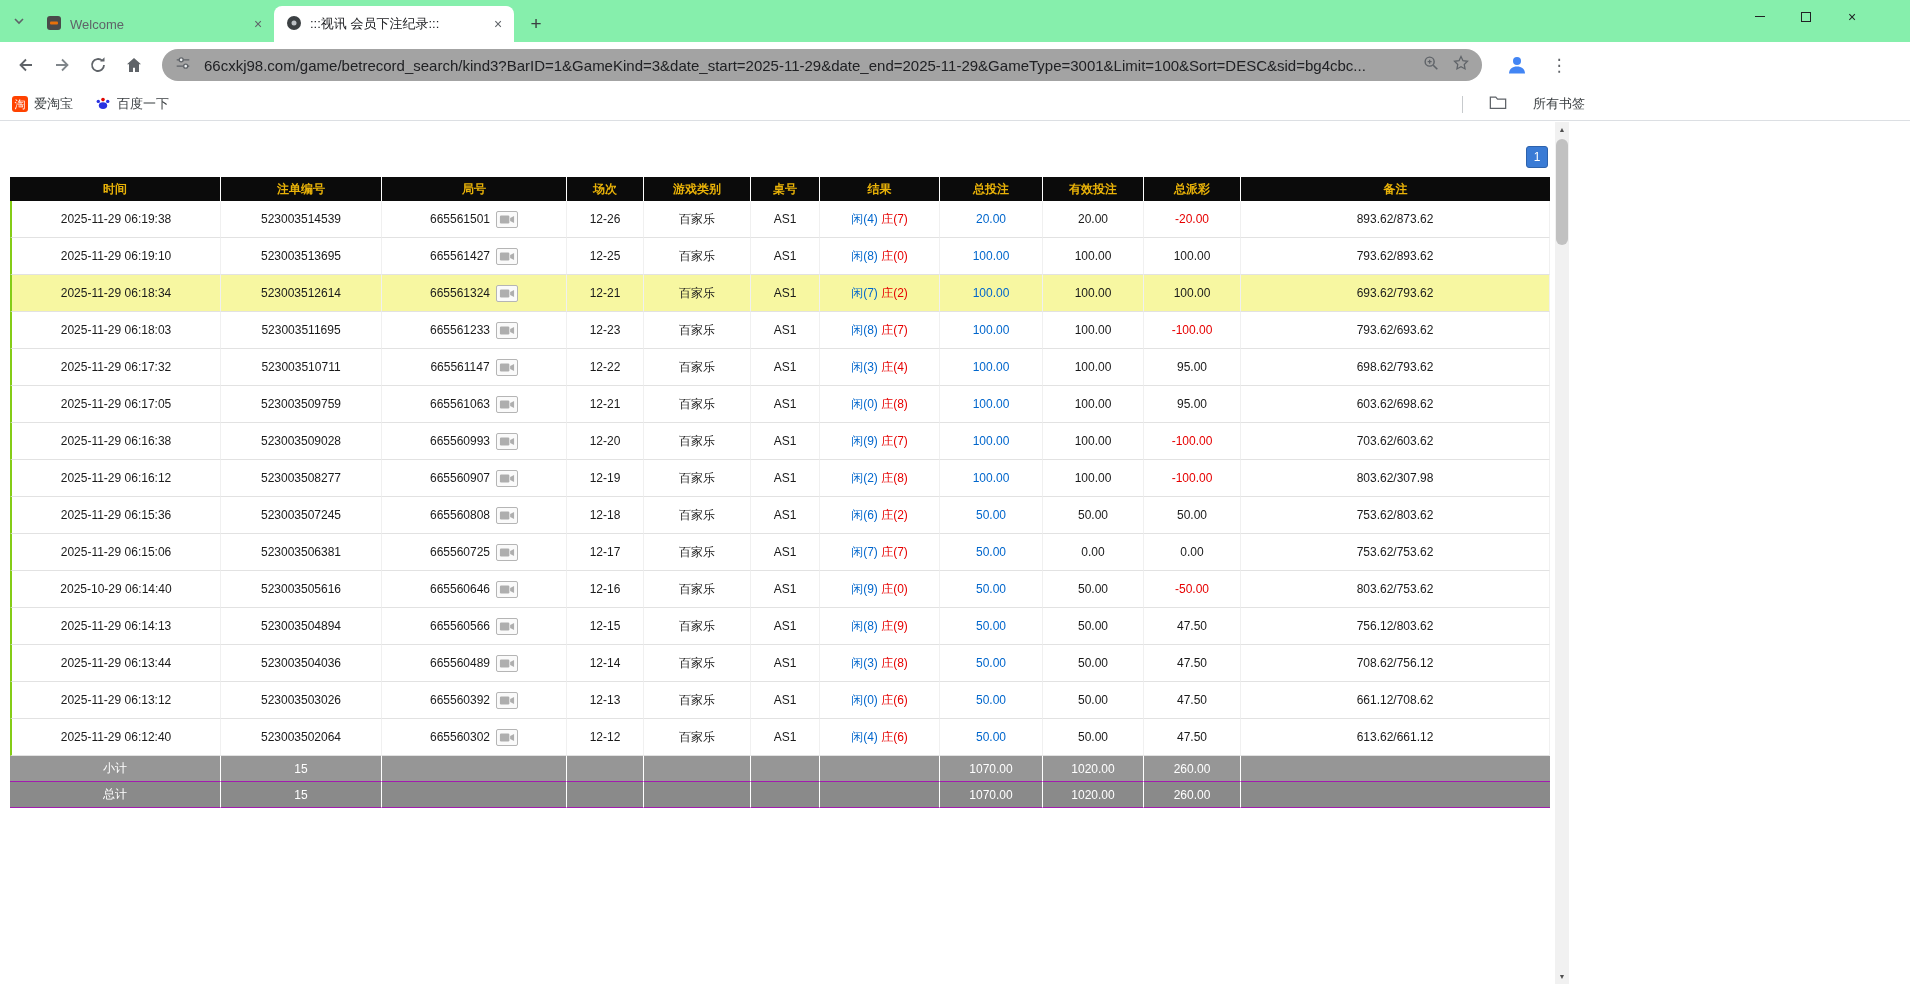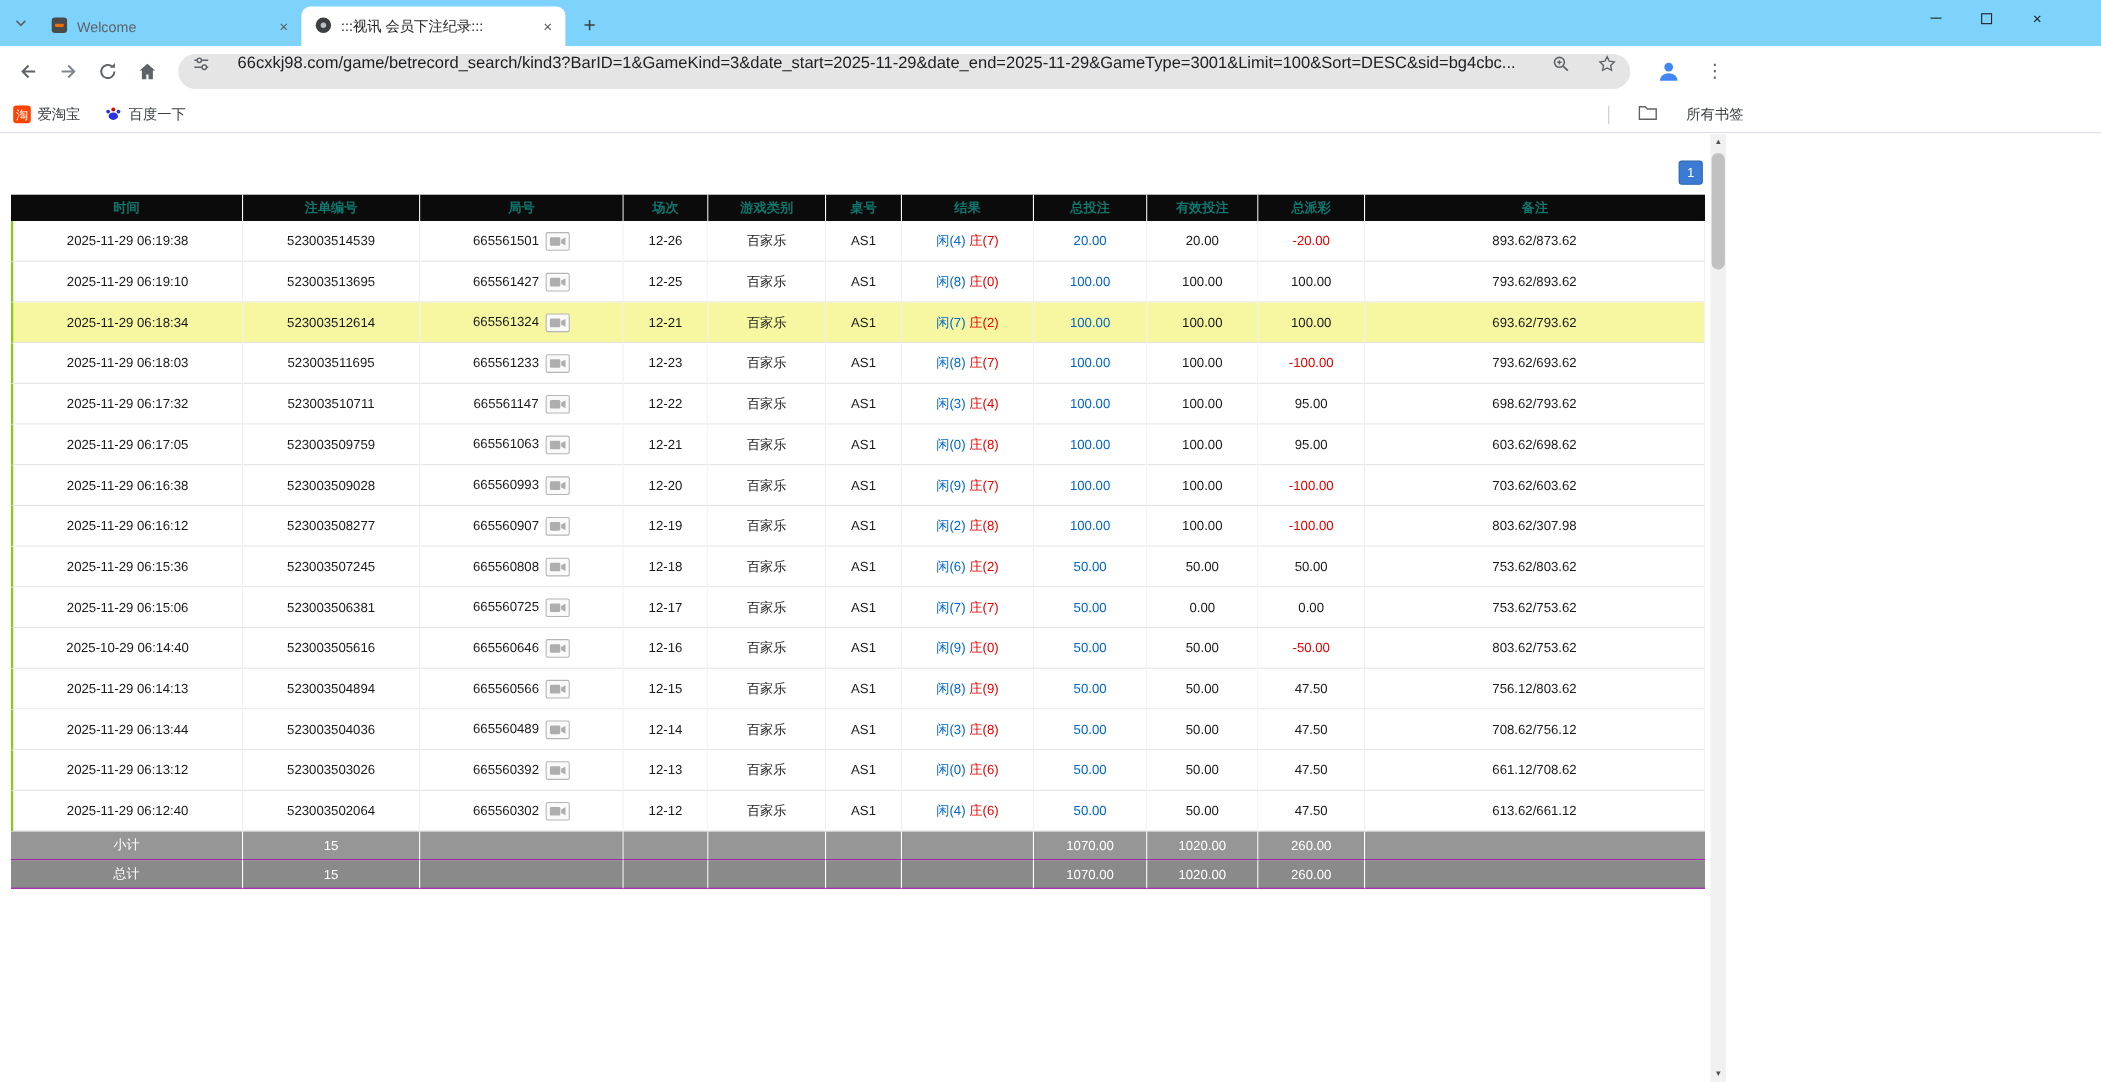--- a/index.html
+++ b/index.html
@@ -1,55 +1,55 @@
 <!DOCTYPE html>
 <html style="--accent-blue: #0066cc; --negative-red: #e60000; --highlight-yellow: #f7f7a1; --pagination-blue: #3a7bd5; --header-black: #0b0b0b; --footer-gray: #969696;"><head>
 <meta charset="utf-8">
 <style>
   *{box-sizing:border-box;margin:0;padding:0}
   html,body{width:1910px;height:984px}
   body{position:relative;font-family:"Liberation Sans","DejaVu Sans",sans-serif;background:#fff;overflow:hidden}
 
   
-  .tabstrip{position:absolute;top:0;left:0;width:100%;height:42px;background:#7dd3fc}
+  .tabstrip{position:absolute;top:0;left:0;width:100%;height:42px;background:#86efac}
   .tab-search{position:absolute;left:10px;top:12px;width:18px;height:18px;display:flex;align-items:center;justify-content:center;cursor:pointer}
   .tabs{position:absolute;left:34px;top:6px;display:flex;height:36px;align-items:flex-end}
   .tab{width:240px;height:36px;display:flex;align-items:center;gap:8px;padding:0 8px 0 12px;border-radius:8px 8px 0 0;font-size:13px;color:#5f6368}
   .tab.active{background:#fff;color:#202124}
   .tab-title{flex:1;white-space:nowrap;overflow:hidden}
   .tab-close{width:16px;height:16px;border-radius:50%;display:flex;align-items:center;justify-content:center;font-size:14px;color:#5f6368;cursor:pointer}
   .newtab{width:28px;height:28px;margin:0 0 4px 8px;display:flex;align-items:center;justify-content:center;font-size:19px;color:#3c4043;cursor:pointer;border-radius:50%}
   .wincontrols{position:absolute;right:35px;top:0;height:33px;display:flex}
   .winbtn{width:46px;display:flex;align-items:center;justify-content:center;color:#202124;font-size:14px;cursor:pointer}
   .glyph-min{display:block;width:10px;height:1px;background:#202124}
   .glyph-max{display:block;width:10px;height:10px;border:1px solid #202124}
 
   
   .navbar{position:absolute;top:42px;left:0;width:100%;height:46px;background:#fff}
   .nav-icons{position:absolute;left:8px;top:5px;display:flex}
   .nav-btn{width:36px;height:36px;display:flex;align-items:center;justify-content:center;cursor:pointer;border-radius:50%}
-  .omnibox{position:absolute;left:162px;top:7px;width:1320px;height:32px;background:#e5e5e5;border-radius:16px;display:flex;padding:0 12px;gap:24px}
+  .omnibox{position:absolute;left:162px;top:7px;width:1320px;height:32px;background:#a3a3a3;border-radius:16px;display:flex;align-items:center;padding:0 12px;gap:12px}
   .url{flex:1;font-size:15px;color:#202124;white-space:nowrap;overflow:hidden}
   .profile{position:absolute;left:1502px;top:8px;width:30px;height:30px;display:flex;align-items:center;justify-content:center;cursor:pointer}
   .kebab{position:absolute;left:1546px;top:8px;width:26px;height:30px;display:flex;align-items:center;justify-content:center;font-size:17px;color:#5f6368;cursor:pointer}
 
   
   .bookmarks{position:absolute;top:88px;left:0;width:100%;height:33px;background:#fff;border-bottom:1px solid #dcdfe3}
   .bm-left{position:absolute;left:12px;top:0;height:32px;display:flex;align-items:center;gap:22px}
   .bm-item{display:flex;align-items:center;gap:6px;font-size:13px;color:#3c4043;cursor:pointer}
   .tb-icon{width:16px;height:16px;border-radius:3px;background:#ff4200;color:#fff;font-size:11px;display:flex;align-items:center;justify-content:center}
   .bm-right{position:absolute;left:1462px;top:0;height:32px;display:flex;align-items:center;gap:26px;font-size:13px;color:#3c4043}
   .bm-sep{width:1px;height:17px;background:#c7cacd}
 
   
   .page{position:absolute;top:122px;left:0;width:100%;height:862px;background:#fff}
   .page-btn{position:absolute;left:1526px;top:24px;width:22px;height:22px;background:var(--pagination-blue,#3a7bd5);border:1px solid #2d62ac;color:#fff;font-size:12px;display:flex;align-items:center;justify-content:center;border-radius:3px;cursor:pointer}
 
   table{position:absolute;left:10px;top:55px;width:1540px;table-layout:fixed;border-collapse:separate;border-spacing:0;font-size:12px;text-align:center;color:#1a1a1a}
-  thead th{background:var(--header-black,#0b0b0b);color:#0f766e;height:24px;font-weight:bold;border-right:1px solid #fff;font-size:12px}
+  thead th{background:var(--header-black,#0b0b0b);color:#eab308;height:24px;font-weight:bold;border-right:1px solid #fff;font-size:12px}
   thead th:last-child{border-right:none}
   tbody td{height:37px;border-bottom:1px solid #e2e2e2;border-right:1px solid #f0f0f0;background:#fff;overflow:hidden;white-space:nowrap}
   tbody td:first-child{border-left:2px solid #84cc16}
   tbody td:last-child{border-right:1px solid #f0f0f0}
   tbody tr.highlight td{background:var(--highlight-yellow,#f7f7a1)}
   .xian{color:var(--accent-blue,#0066cc)}
   .zhuang{color:var(--negative-red,#e60000)}
   .link{color:var(--accent-blue,#0066cc);cursor:pointer}
   .neg{color:var(--negative-red,#e60000)}
   tfoot td{height:26px;background:var(--footer-gray,#969696);color:#fff;border-right:1px solid #fff;border-bottom:1px solid #a21caf;font-size:12px}

